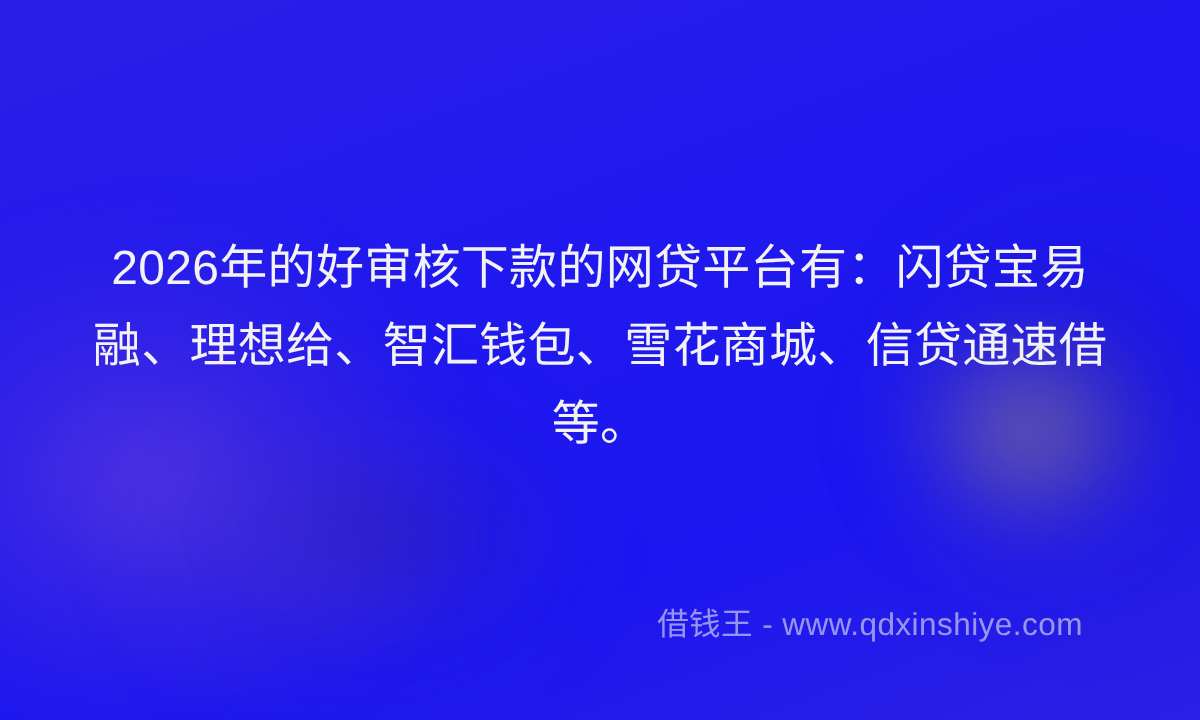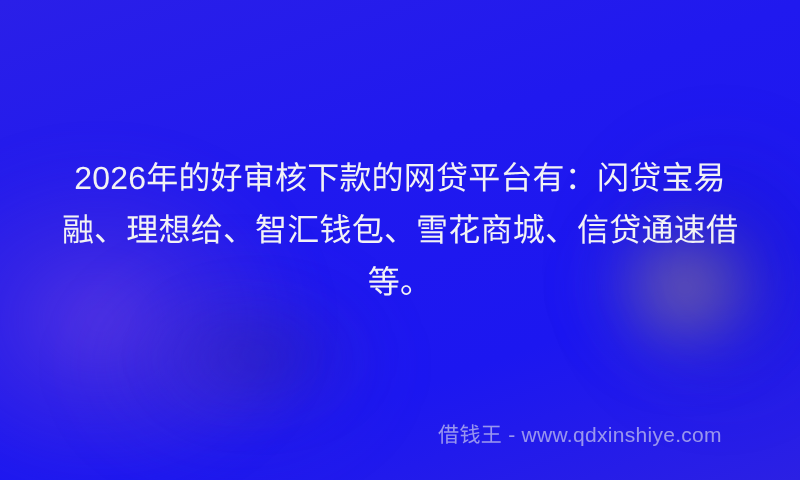--- a/index.html
+++ b/index.html
@@ -120,21 +120,20 @@
     left: 430px;
     top: 404px;
     width: 300px;
     text-align: center;
     color: rgba(226, 226, 240, 0.62);
     font-size: 21px;
     line-height: 26px;
     font-weight: 400;
     letter-spacing: 0.3px;
     white-space: nowrap;
-    margin-top: 18px;
   }
 </style>
 </head>
 <body>
 
 <div class="canvas">
 
   <div class="bg-base"></div>
   <div class="glow-violet"></div>
   <div class="glow-violet-2"></div>

